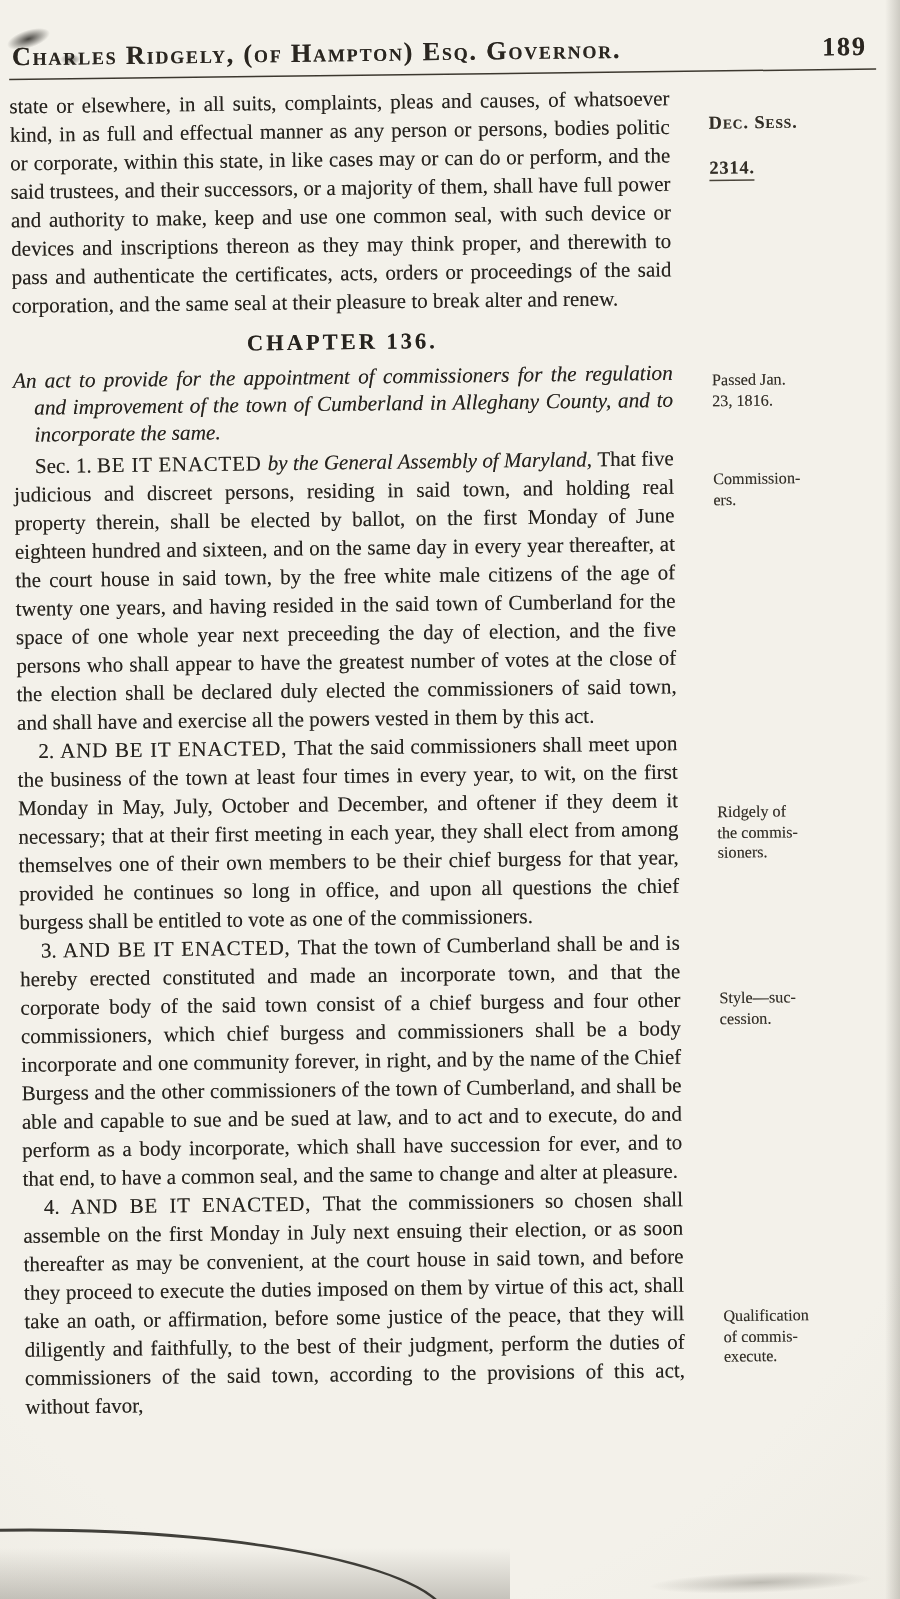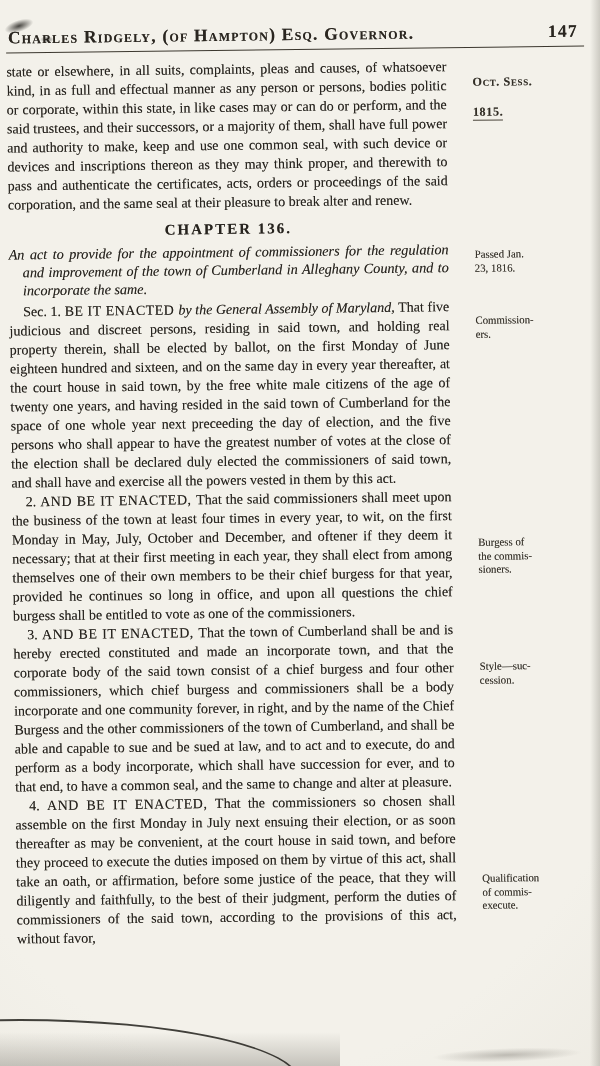--- a/index.html
+++ b/index.html
@@ -75,21 +75,21 @@
 </style>
 </head>
 <body>
 
 <div class="page">
   <div class="scan">
 
     <header>
       <div class="running-head">
         <span>Charles Ridgely, (of Hampton) Esq. Governor.</span>
-        <span>147</span>
+        <span>189</span>
       </div>
       <div class="head-rule"></div>
     </header>
 
     <main class="text-col">
       <p class="body-par">state or elsewhere, in all suits, complaints, pleas and causes, of whatsoever kind, in as full and effectual manner as any person or persons, bodies politic or corporate, within this state, in like cases may or can do or perform, and the said trustees, and their successors, or a majority of them, shall have full power and authority to make, keep and use one common seal, with such device or devices and inscriptions thereon as they may think proper, and therewith to pass and authenticate the certificates, acts, orders or proceedings of the said corporation, and the same seal at their pleasure to break alter and renew.</p>
 
       <h2 class="chapter">CHAPTER 136.</h2>
 
       <p class="act-title">An act to provide for the appointment of commissioners for the regulation and improvement of the town of Cumberland in Alleghany County, and to incorporate the same.</p>
@@ -106,28 +106,28 @@
         <span>3. </span><span class="enacted">AND BE IT ENACTED, </span><span>That the town of Cumberland shall be and is hereby erected constituted and made an incorporate town, and that the corporate body of the said town consist of a chief burgess and four other commissioners, which chief burgess and commissioners shall be a body incorporate and one community forever, in right, and by the name of the Chief Burgess and the other commissioners of the town of Cumberland, and shall be able and capable to sue and be sued at law, and to act and to execute, do and perform as a body incorporate, which shall have succession for ever, and to that end, to have a common seal, and the same to change and alter at pleasure.</span>
       </p>
 
       <p class="body-par sec">
         <span>4. </span><span class="enacted">AND BE IT ENACTED, </span><span>That the commissioners so chosen shall assemble on the first Monday in July next ensuing their election, or as soon thereafter as may be convenient, at the court house in said town, and before they proceed to execute the duties imposed on them by virtue of this act, shall take an oath, or affirmation, before some justice of the peace, that they will diligently and faithfully, to the best of their judgment, perform the duties of commissioners of the said town, according to the provisions of this act, without favor,</span>
       </p>
     </main>
 
     <aside>
       <div class="note sc" style="top:62px;">
-        <span>Oct. Sess.</span><br>
-        <span class="underlined">1815.</span>
+        <span>Dec. Sess.</span><br>
+        <span class="underlined">2314.</span>
       </div>
       <div class="note" style="top:250px;">Passed Jan.
 23, 1816.</div>
       <div class="note" style="top:316px;">Commission-
 ers.</div>
-      <div class="note" style="top:538px;">Burgess of
+      <div class="note" style="top:538px;">Ridgely of
 the commis-
 sioners.</div>
       <div class="note" style="top:662px;">Style—suc-
 cession.</div>
       <div class="note" style="top:874px;">Qualification
 of commis-
 execute.</div>
     </aside>
 
   </div>

